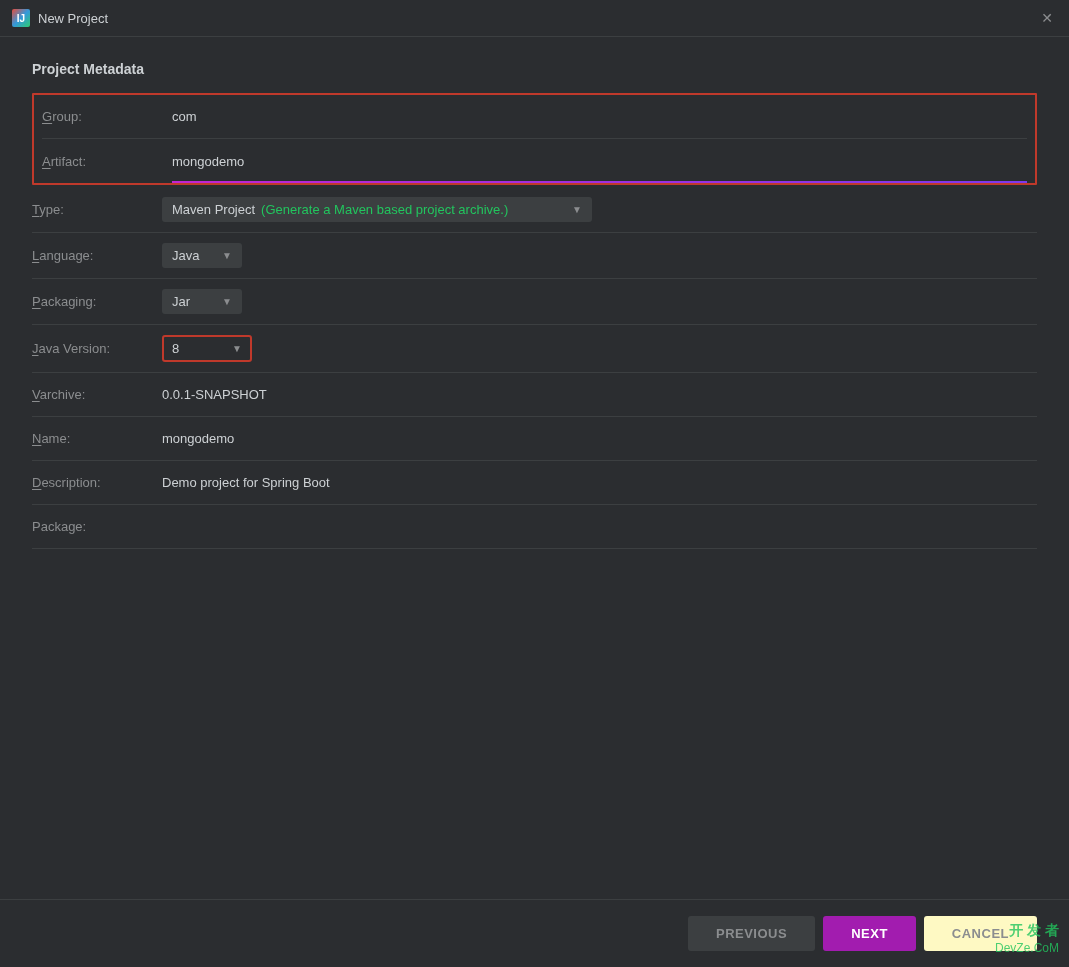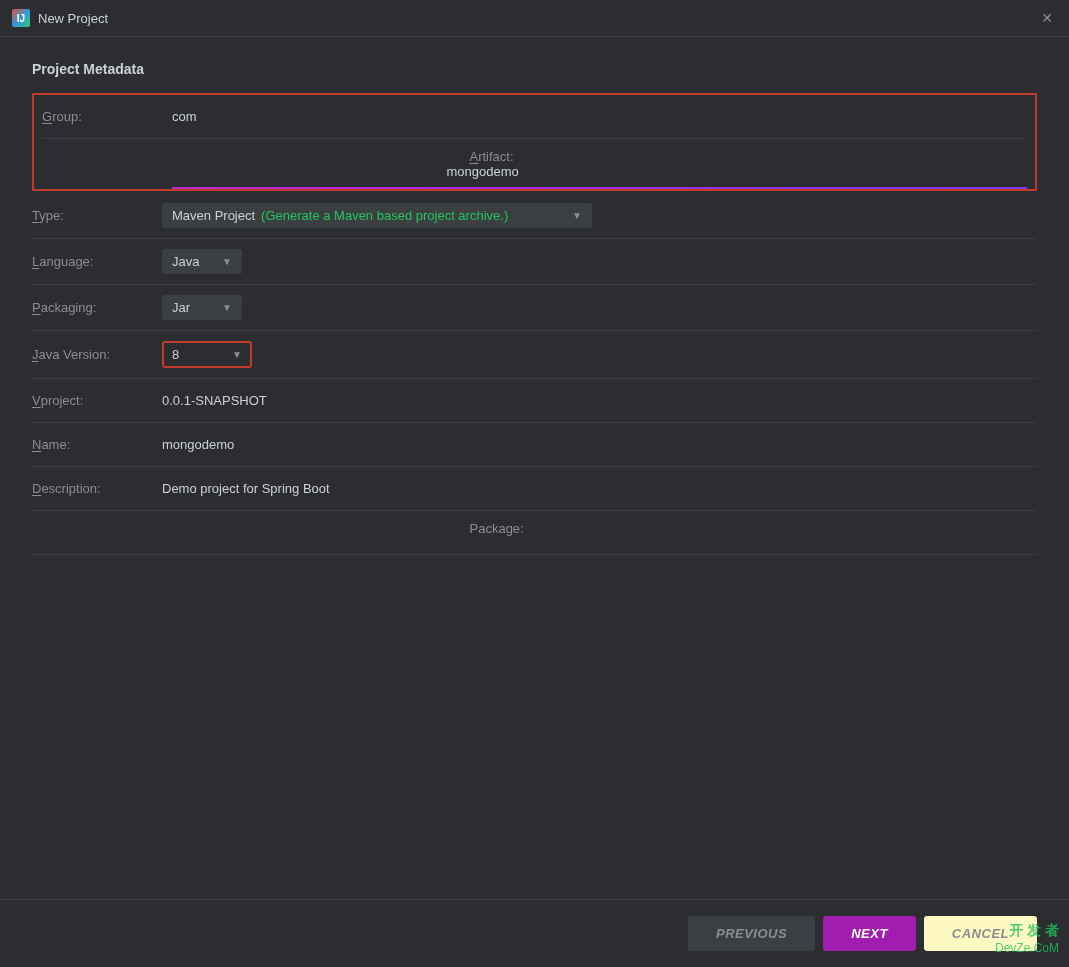--- a/index.html
+++ b/index.html
@@ -96,21 +96,20 @@
     .form-row {
       display: flex;
       align-items: center;
       padding: 10px 0;
       border-bottom: 1px solid #3c3f41;
       min-height: 44px;
     }
 
     .form-row:last-child {
       border-bottom: 1px solid #3c3f41;
-      flex-direction: column;
     }
 
     .form-label {
       color: #8b8d8f;
       font-size: 13px;
       width: 130px;
       flex-shrink: 0;
     }
 
     .form-label .underline {
@@ -210,21 +209,20 @@
     }
 
     .btn {
       padding: 10px 28px;
       border: none;
       border-radius: 3px;
       font-size: 13px;
       font-weight: bold;
       cursor: pointer;
       letter-spacing: 0.5px;
-      font-style: italic;
     }
 
     .btn-previous {
       background: #3c3f41;
       color: #8b8d8f;
     }
 
     .btn-next {
       background: #a21caf;
       color: #ffffff;
@@ -330,21 +328,21 @@
         <div class="java-version-highlighted">
           <button class="dropdown-btn" style="background:transparent;padding:0;min-width:70px;">
             <span>8</span>
             <span class="dropdown-arrow">▼</span>
           </button>
         </div>
       </div>
 
       <div class="form-row">
         <span class="form-label">
-          <span class="underline">V</span><span>project:</span>
+          <span class="underline">V</span><span>archive:</span>
         </span>
         <input class="form-input" type="text" value="0.0.1-SNAPSHOT" style="">
       </div>
 
       <div class="form-row">
         <span class="form-label">
           <span class="underline">N</span><span>ame:</span>
         </span>
         <input class="form-input" type="text" value="mongodemo" style="">
       </div>

